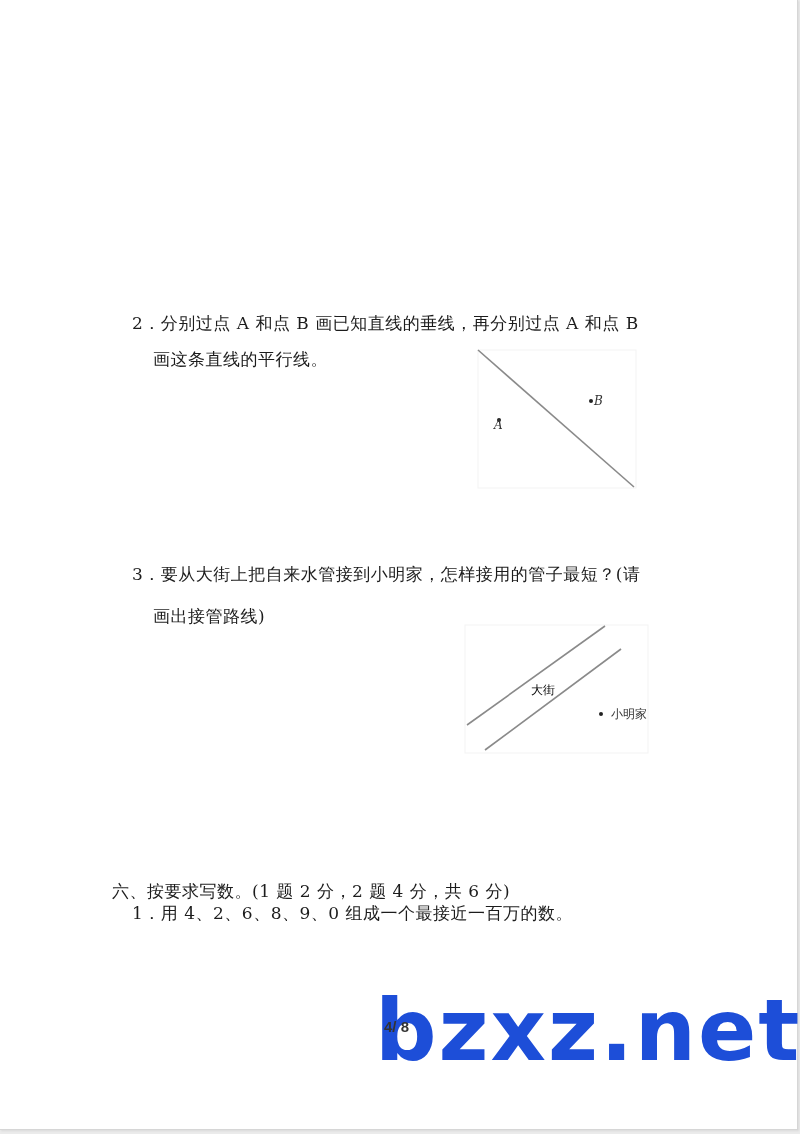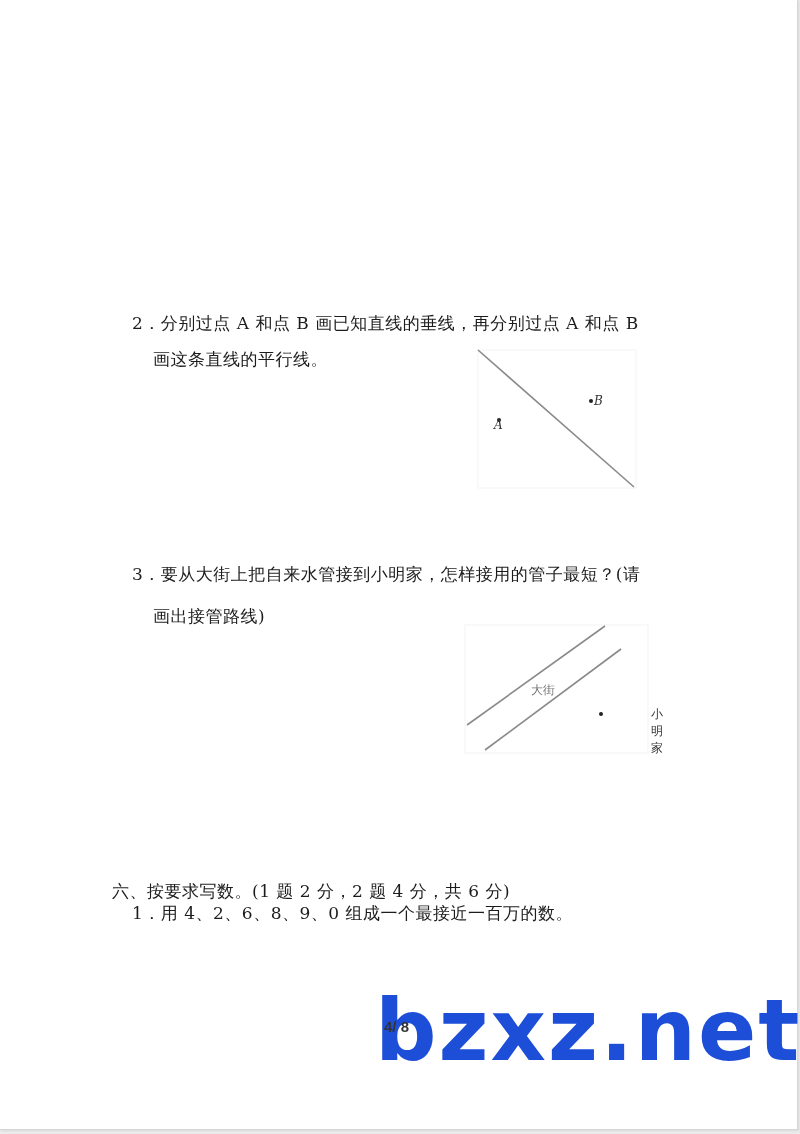--- a/index.html
+++ b/index.html
@@ -85,22 +85,22 @@
   <div class="line-text" style="left:132px; top:563px;">3．要从大街上把自来水管接到小明家，怎样接用的管子最短？(请</div>
   <div class="line-text" style="left:153px; top:605px;">画出接管路线)</div>
 
   <div class="figure" style="left:460px; top:620px;">
     <svg width="195" height="140" viewBox="0 0 195 140">
       <rect x="5" y="5" width="183" height="128" fill="none" stroke="#f3f3f3" stroke-width="1"></rect>
       <line x1="7" y1="105" x2="145" y2="6" stroke="#8a8a8a" stroke-width="1.6"></line>
       <line x1="25" y1="130" x2="161" y2="29" stroke="#8a8a8a" stroke-width="1.6"></line>
       <circle cx="141" cy="94" r="2" fill="#222"></circle>
     </svg>
-    <span style="position:absolute; left:71px; top:62px; font-size:12px; color:#737373;">大街</span>
-    <span style="position:absolute; left:151px; top:86px; font-size:12px; color:#333;margin-left:40px;">小明家</span>
+    <span style="position:absolute; left:71px; top:62px; font-size:12px; color:#000000;">大街</span>
+    <span style="position:absolute; left:151px; top:86px; font-size:12px; color:#333;">小明家</span>
   </div>
 
   <div class="line-text" style="left:112px; top:860px;margin-top:20px;">六、按要求写数。(1 题 2 分，2 题 4 分，共 6 分)</div>
   <div class="line-text" style="left:132px; top:902px;text-align:center;">1．用 4、2、6、8、9、0 组成一个最接近一百万的数。</div>
 
   <div class="watermark">bzxz.net</div>
   <div class="page-number">4/ 8</div>
 
 </div>
 

